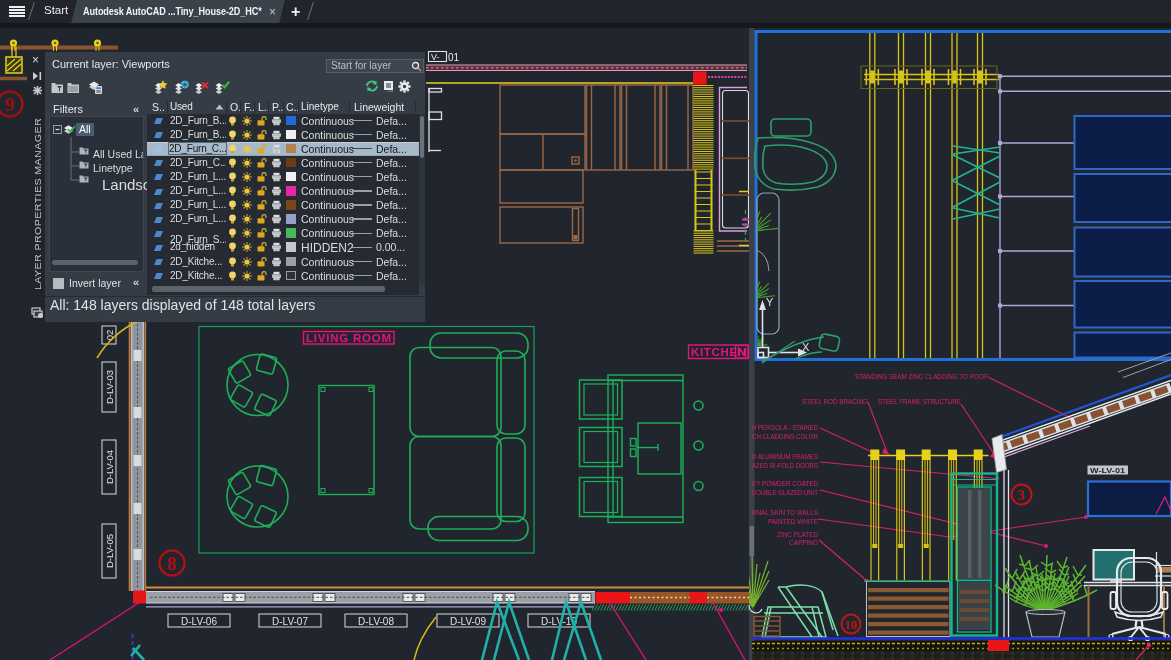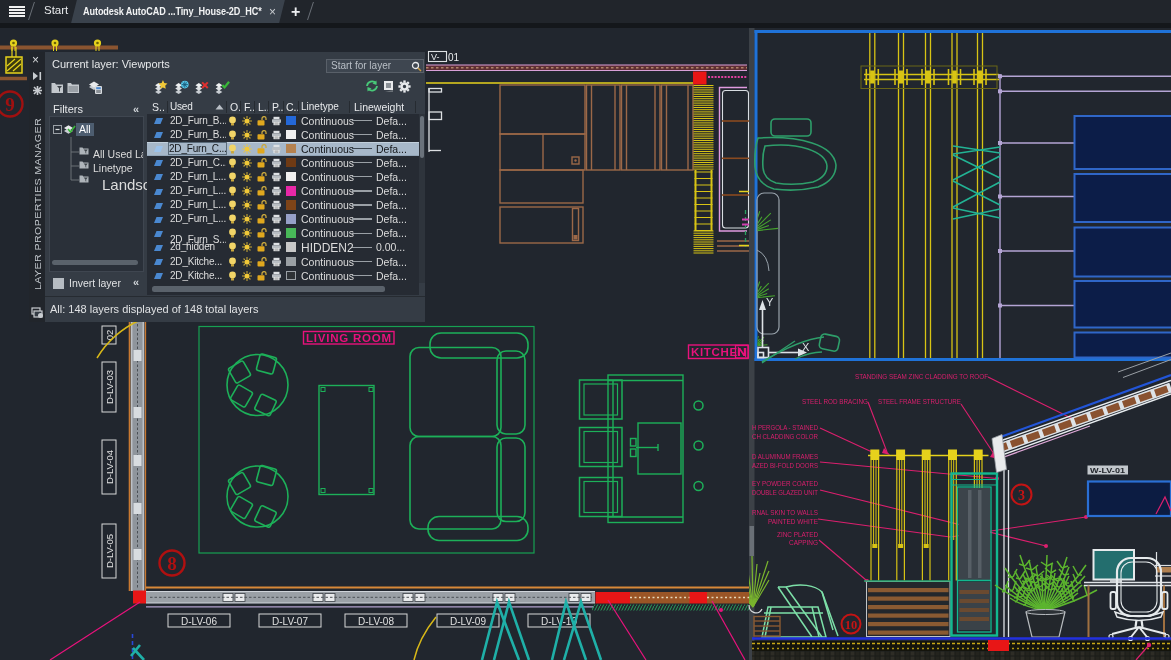--- a/index.html
+++ b/index.html
@@ -962,21 +962,21 @@
       </svg>
       <div class="abs" style="left:26px;top:6px;background:#4d5d70;color:#fff;font-size:10.5px;padding:0 3px;height:13px;">All</div>
       <div class="abs" style="left:43px;top:31px;color:#dcdcdc;font-size:10.5px;white-space:nowrap;overflow:hidden;width:50px;">All Used Laye</div>
       <div class="abs" style="left:43px;top:45px;color:#dcdcdc;font-size:10.5px;">Linetype</div>
       <div class="abs" style="left:52px;top:59px;color:#dcdcdc;font-size:15px;">Landscape</div>
     </div>
     <div class="abs" style="left:8px;top:226px;width:11px;height:11px;background:#b6bcc2;"></div>
     <div class="abs" style="left:24px;top:225px;color:#e0e2e4;font-size:10.5px;">Invert layer</div>
     <div class="abs" style="left:88px;top:224px;color:#d0d4d8;font-size:11px;font-weight:bold;">«</div>
     <div class="abs" style="left:0px;top:244px;width:380px;height:1px;background:#262b31;"></div>
-    <div class="abs" style="left:5px;top:251px;color:#e0e2e4;font-size:11px;">All: 148 layers displayed of 148 total layers</div>
+    <div class="abs" style="left:5px;top:245px;color:#e0e2e4;font-size:14px;">All: 148 layers displayed of 148 total layers</div>
 
     <div id="ltable" class="abs" style="left:102px;top:48px;width:278px;height:195px;">
     <div class="abs" style="left:0;top:0;width:278px;height:13.5px;background:#353c45;"></div>
     <div class="abs" style="left:5px;top:0.5px;color:#e8eaec;font-size:10.5px;white-space:nowrap;">S..</div>
     <div class="abs" style="left:23px;top:0.5px;color:#e8eaec;font-size:10px;letter-spacing:-0.2px;white-space:nowrap;width:56px;overflow:hidden;">Used</div>
     <div class="abs" style="left:83px;top:0.5px;color:#e8eaec;font-size:10.5px;white-space:nowrap;">O.</div>
     <div class="abs" style="left:97px;top:0.5px;color:#e8eaec;font-size:10.5px;white-space:nowrap;">F..</div>
     <div class="abs" style="left:111px;top:0.5px;color:#e8eaec;font-size:10.5px;white-space:nowrap;">L..</div>
     <div class="abs" style="left:125px;top:0.5px;color:#e8eaec;font-size:10.5px;white-space:nowrap;">P..</div>
     <div class="abs" style="left:139px;top:0.5px;color:#e8eaec;font-size:10.5px;white-space:nowrap;">C..</div>

